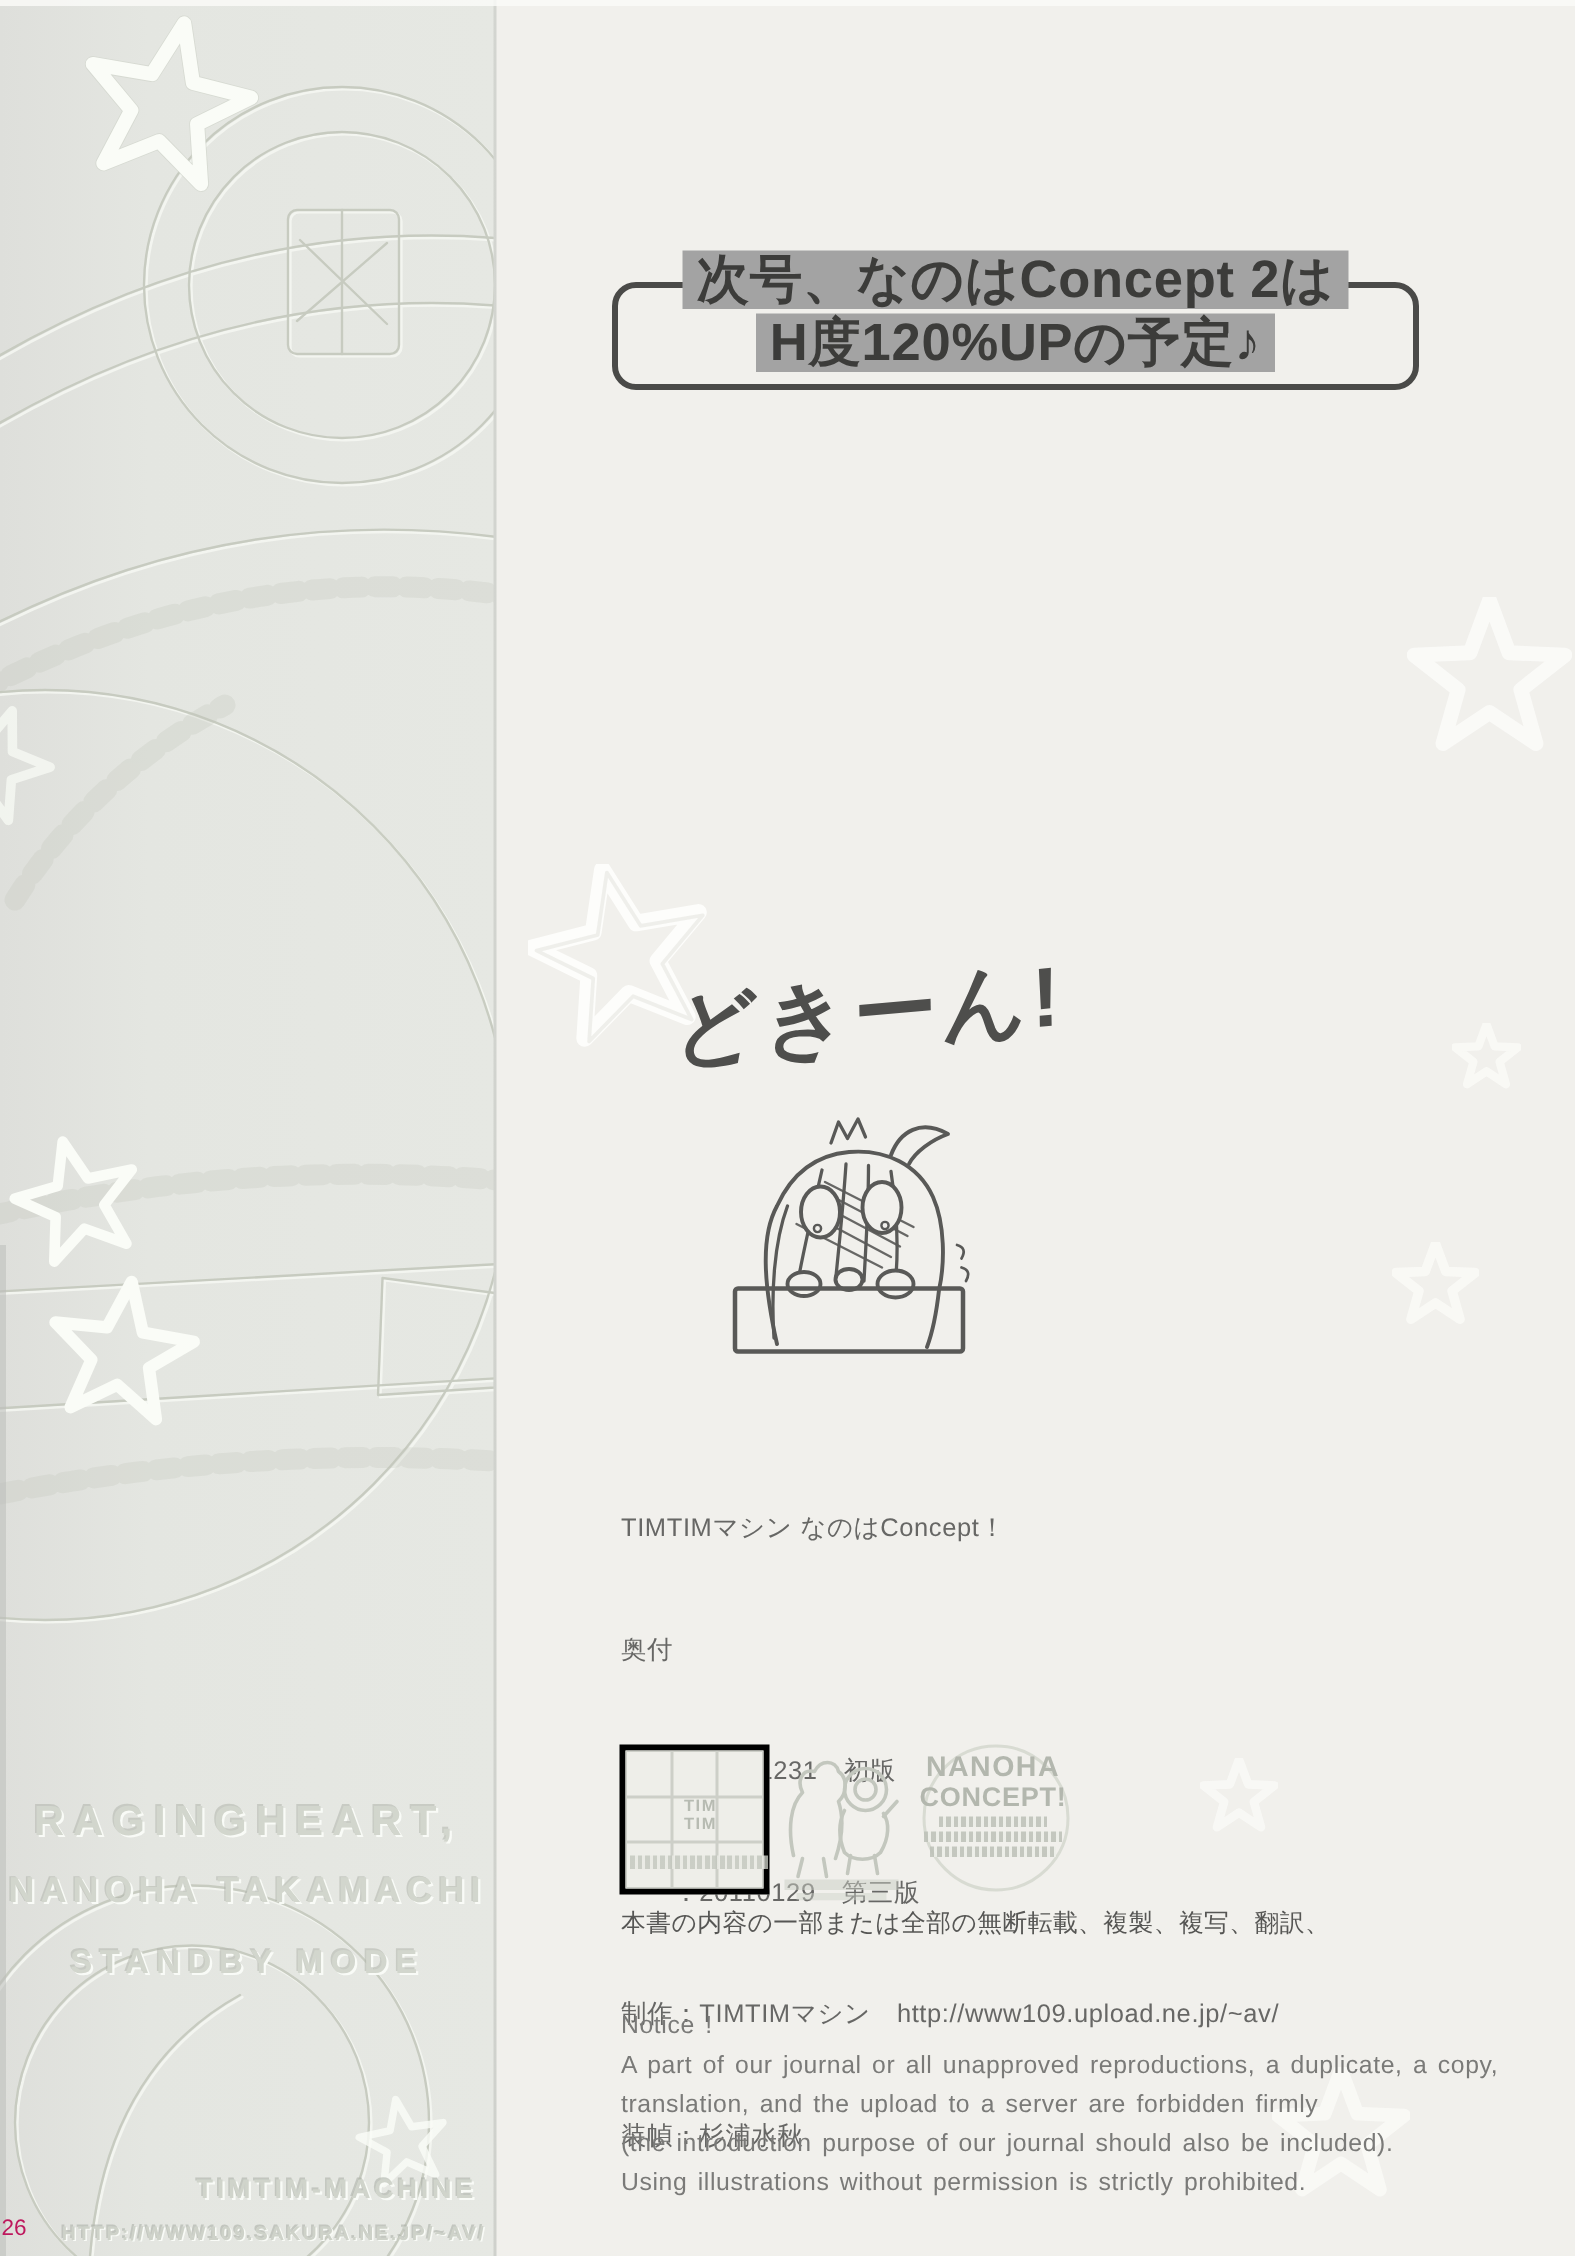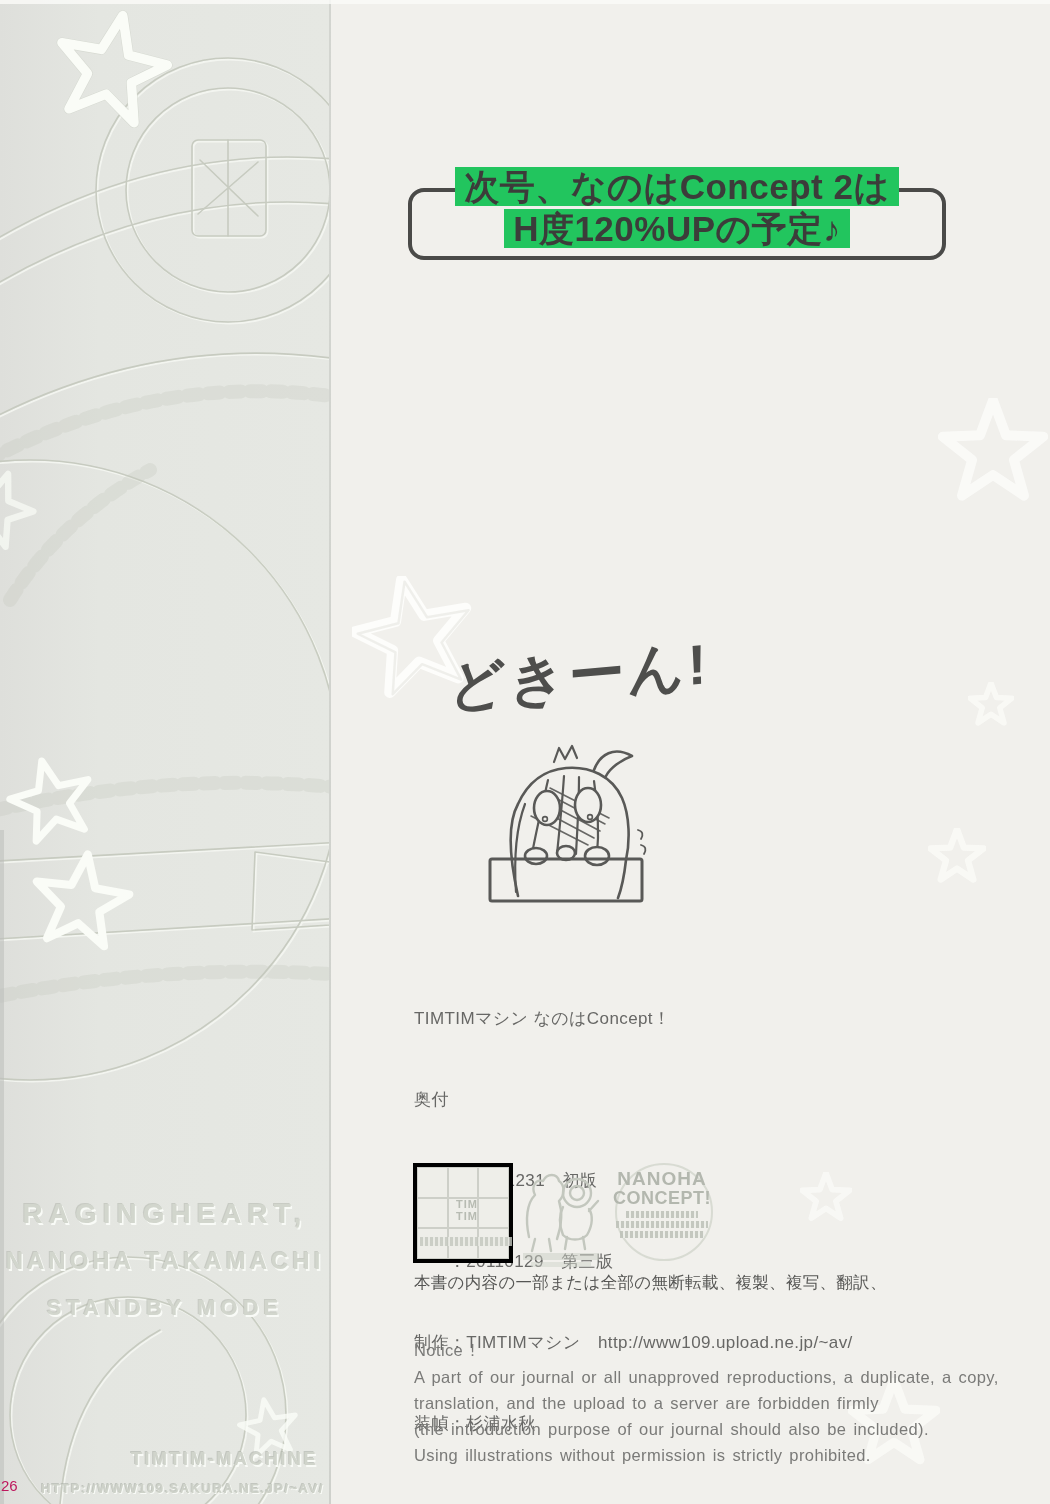--- a/index.html
+++ b/index.html
@@ -52,21 +52,21 @@
   .banner-wrap { position:absolute; left:408px; top:166px; width:540px; height:100px; }
   .banner-box {
     position:absolute; left:0; top:22px; width:538px; height:72px;
     border:4px solid #4a4a48; border-radius:16px;
   }
   .banner-text {
     position:absolute; left:0; top:0; width:538px;
     text-align:center; font-weight:bold; font-size:35px; line-height:42px;
     color:#3c3c3a; letter-spacing:.5px;
   }
-  .banner-text .bline { background:#22c55e; padding:0 9px; }
+  .banner-text .bline { background:#a3a3a3; padding:0 9px; }
 
   
   .sfx {
     position:absolute; left:448px; top:636px; width:320px;
     font-size:56px; font-weight:900; color:#4e4e4c;
     transform:rotate(-5deg) skewX(-4deg); letter-spacing:3px;
   }
 
   
   .colophon {

